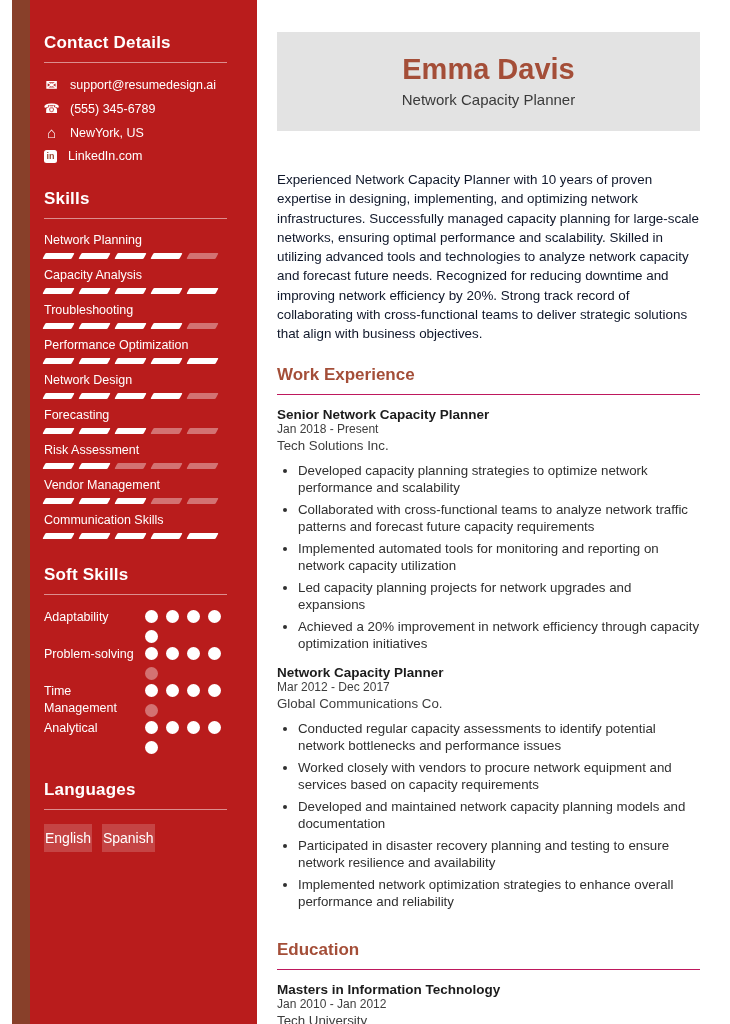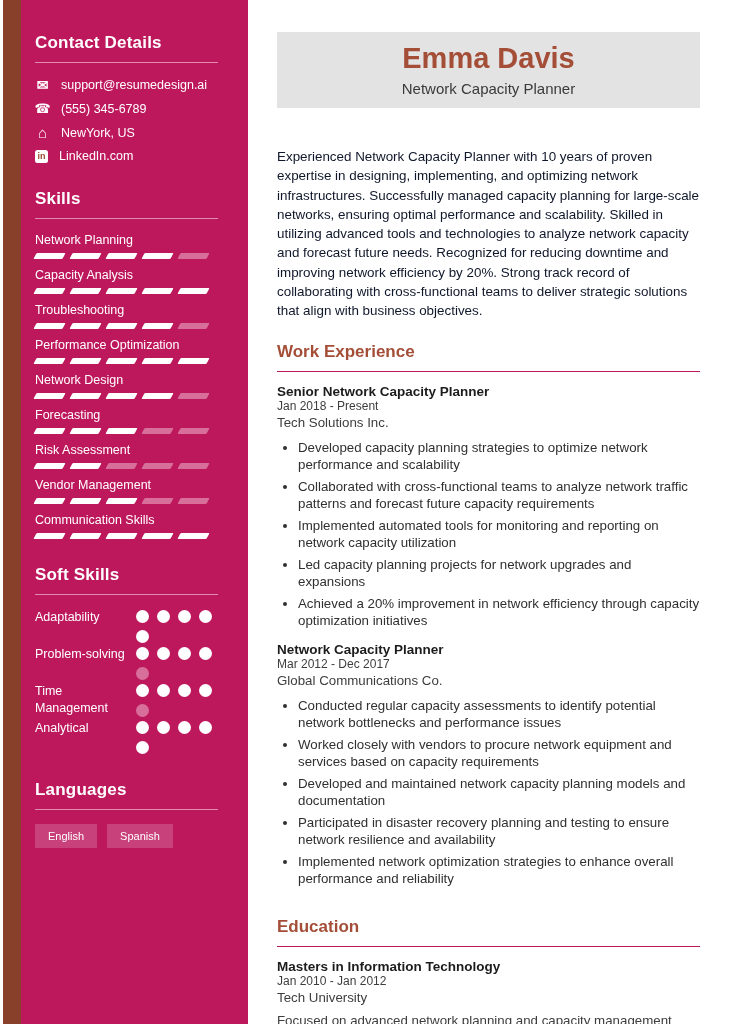--- a/index.html
+++ b/index.html
@@ -1,20 +1,20 @@
 <!DOCTYPE html>
 <html><head>
 <meta charset="utf-8">
 <style>
   html,body{margin:0;padding:0;background:#ffffff;}
   body{width:730px;height:1024px;font-family:"Liberation Sans",sans-serif;}
   .page{position:relative;width:730px;height:1024px;background:#ffffff;overflow:hidden;}
 
   
-  .sidebar{position:absolute;left:3px;top:0;bottom:0;width:245px;background:#be185d;color:#ffffff;
+  .sidebar{position:absolute;left:12px;top:0;bottom:0;width:245px;background:#b91c1c;color:#ffffff;
            padding:33px 30px 0 32px;box-sizing:border-box;}
   .edge{position:absolute;left:0;top:0;bottom:0;width:18px;background:#88402A;}
   .side-section{margin-bottom:26px;position:relative;}
   .side-title{margin:0;font-size:17px;font-weight:700;letter-spacing:.2px;color:#ffffff;}
   .side-rule{border:none;border-top:1px solid rgba(255,255,255,.5);margin:9px 0 14px;}
 
   .contact-item{display:flex;align-items:center;gap:11px;margin-bottom:9px;font-size:12.5px;}
   .ci{width:15px;height:15px;display:flex;align-items:center;justify-content:center;flex:none;font-size:14px;line-height:1;}
   .ci[data-name="email-icon"]::before{content:"\2709";font-weight:700;}
   .ci[data-name="phone-icon"]::before{content:"\260E";font-size:13px;}
@@ -29,25 +29,25 @@
   .seg{width:29px;height:6px;background:rgba(255,255,255,.38);transform:skewX(-28deg);border-radius:1px;}
   .seg.fill{background:#ffffff;}
 
   .soft-row{display:flex;justify-content:space-between;align-items:flex-start;margin-bottom:3px;}
   .soft-label{font-size:12.5px;line-height:1.35;width:104px;}
   .dots{width:84px;display:flex;flex-wrap:wrap;gap:7px 8px;align-content:flex-start;padding-top:1px;}
   .dot{width:13px;height:13px;border-radius:50%;background:rgba(255,255,255,.38);}
   .dot.fill{background:#ffffff;}
 
   .chips{display:flex;gap:10px;}
-  .chip{background:rgba(255,255,255,.18);border-radius:0;padding:6px 13px;font-size:11px;}
+  .chip{background:rgba(255,255,255,.18);border-radius:0;padding:6px 1px;font-size:14px;}
 
   
   .main{position:absolute;left:245px;top:0;right:0;bottom:0;padding:32px 30px 0 32px;box-sizing:border-box;color:#3A3A3A;}
-  .header-box{background:#E3E3E3;height:76px;display:flex;flex-direction:column;align-items:center;justify-content:center;gap:7px;}
+  .header-box{background:#E3E3E3;height:99px;display:flex;flex-direction:column;align-items:center;justify-content:center;gap:7px;}
   .name{font-size:29px;font-weight:700;color:#A44E38;line-height:1;}
   .role{font-size:15px;color:#3A3A3A;}
   .summary{margin:39px 0 0 0;font-size:13.4px;line-height:1.44;color:#0f172a;}
 
   .section{margin-top:21px;}
   .section-title{margin:0 0 12px 0;font-size:17px;font-weight:700;color:#A44E38;padding-bottom:9px;border-bottom:1px solid #be185d;}
   .edu-section{margin-top:30px;}
 
   .entry-head{display:flex;justify-content:space-between;align-items:baseline;flex-direction:column;}
   .entry-title{font-size:13.5px;font-weight:700;color:#1C1C1C;}

